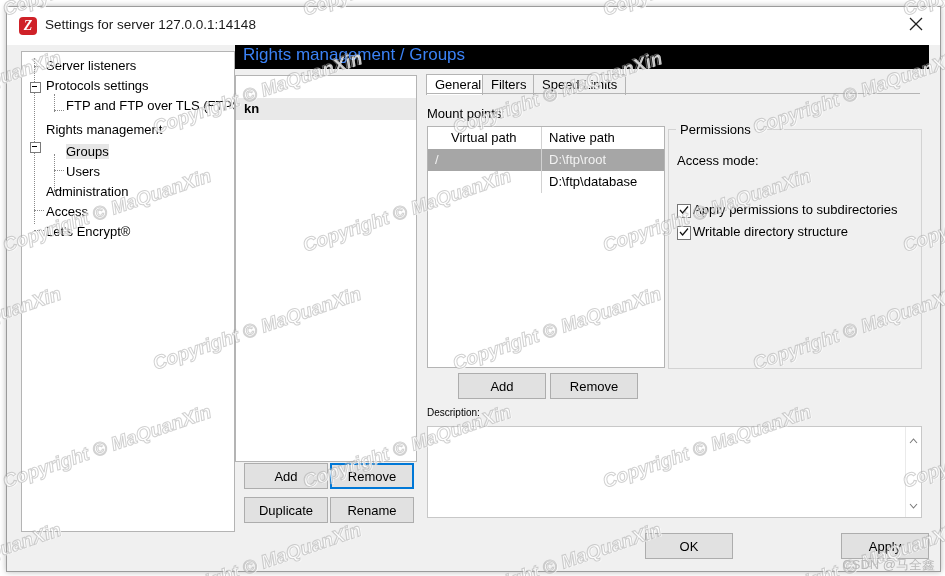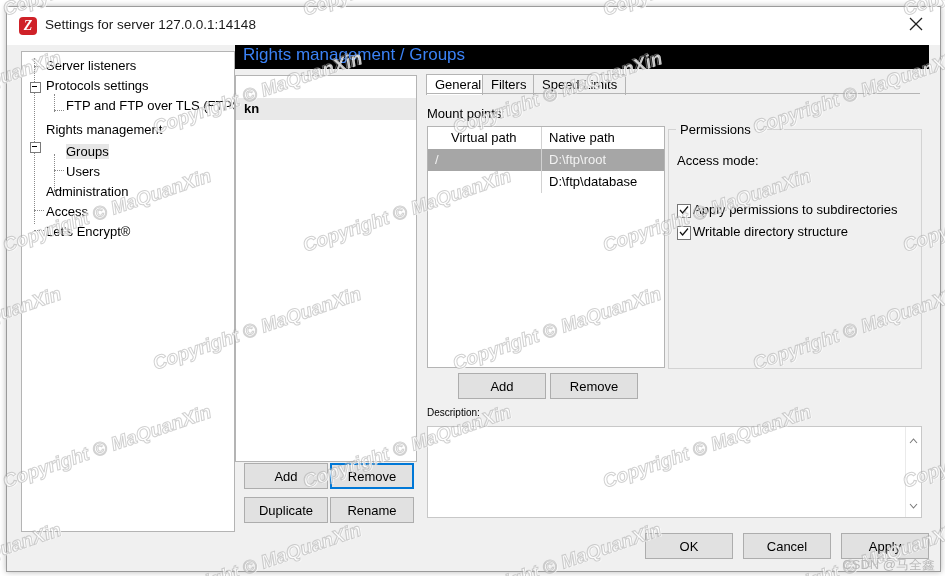--- a/index.html
+++ b/index.html
@@ -311,21 +311,20 @@
         </span>
         <span class="dn">
           <svg width="9" height="6" viewBox="0 0 9 6" aria-hidden="true">
             <polyline points="1,1 4.5,5 8,1" fill="none" stroke="#7a7a7a" stroke-width="1.1"></polyline>
           </svg>
         </span>
       </div>
     </div>
 
     <button class="btn" style="left:638px;top:526px;width:88px;height:26px;">OK</button>
-    <button class="btn" style="left:736px;top:526px;width:88px;height:26px;">Cancel</button>
     <button class="btn" style="left:834px;top:526px;width:88px;height:26px;">Apply</button>
 
   </div>
 
   <div class="wm" id="wm">
       <span style="left: 0px; top: 0px;">Copyright © MaQuanXin</span>
       <span style="left: 300px; top: 0px;">Copyright © MaQuanXin</span>
       <span style="left: 600px; top: 0px;">Copyright © MaQuanXin</span>
       <span style="left: 900px; top: 0px;">Copyright © MaQuanXin</span>
       <span style="left: -150px; top: 118px;">Copyright © MaQuanXin</span>

